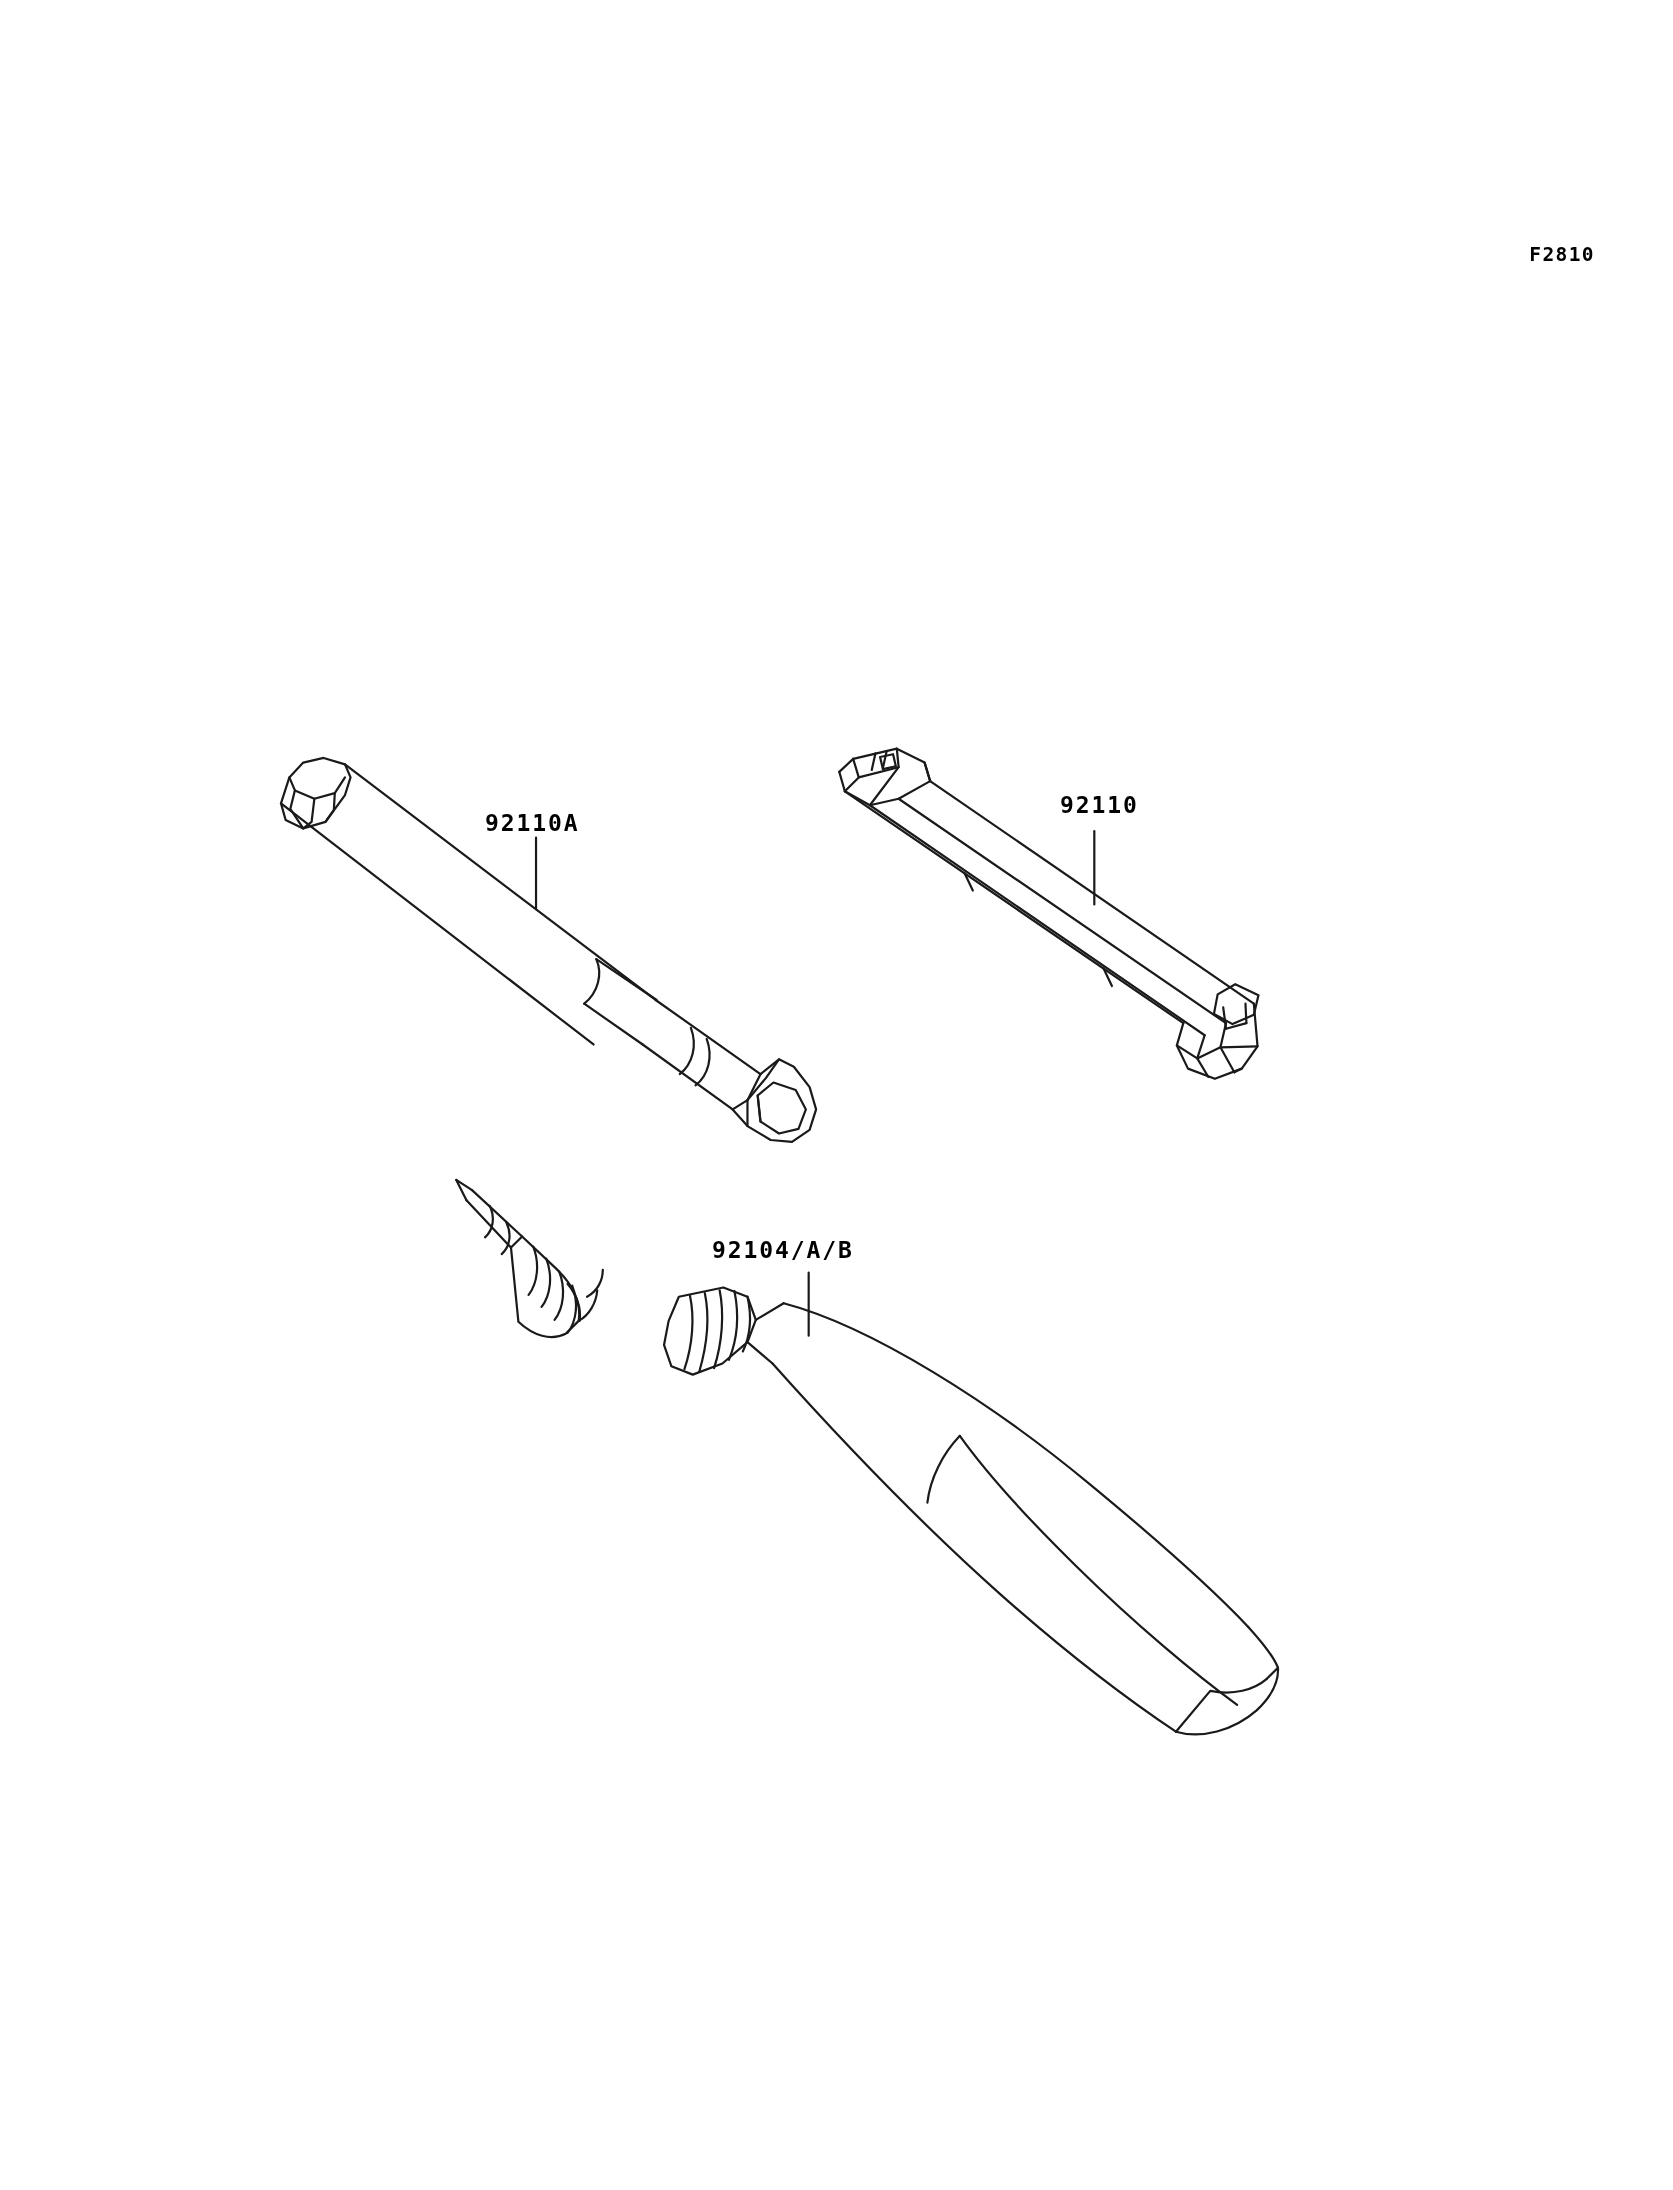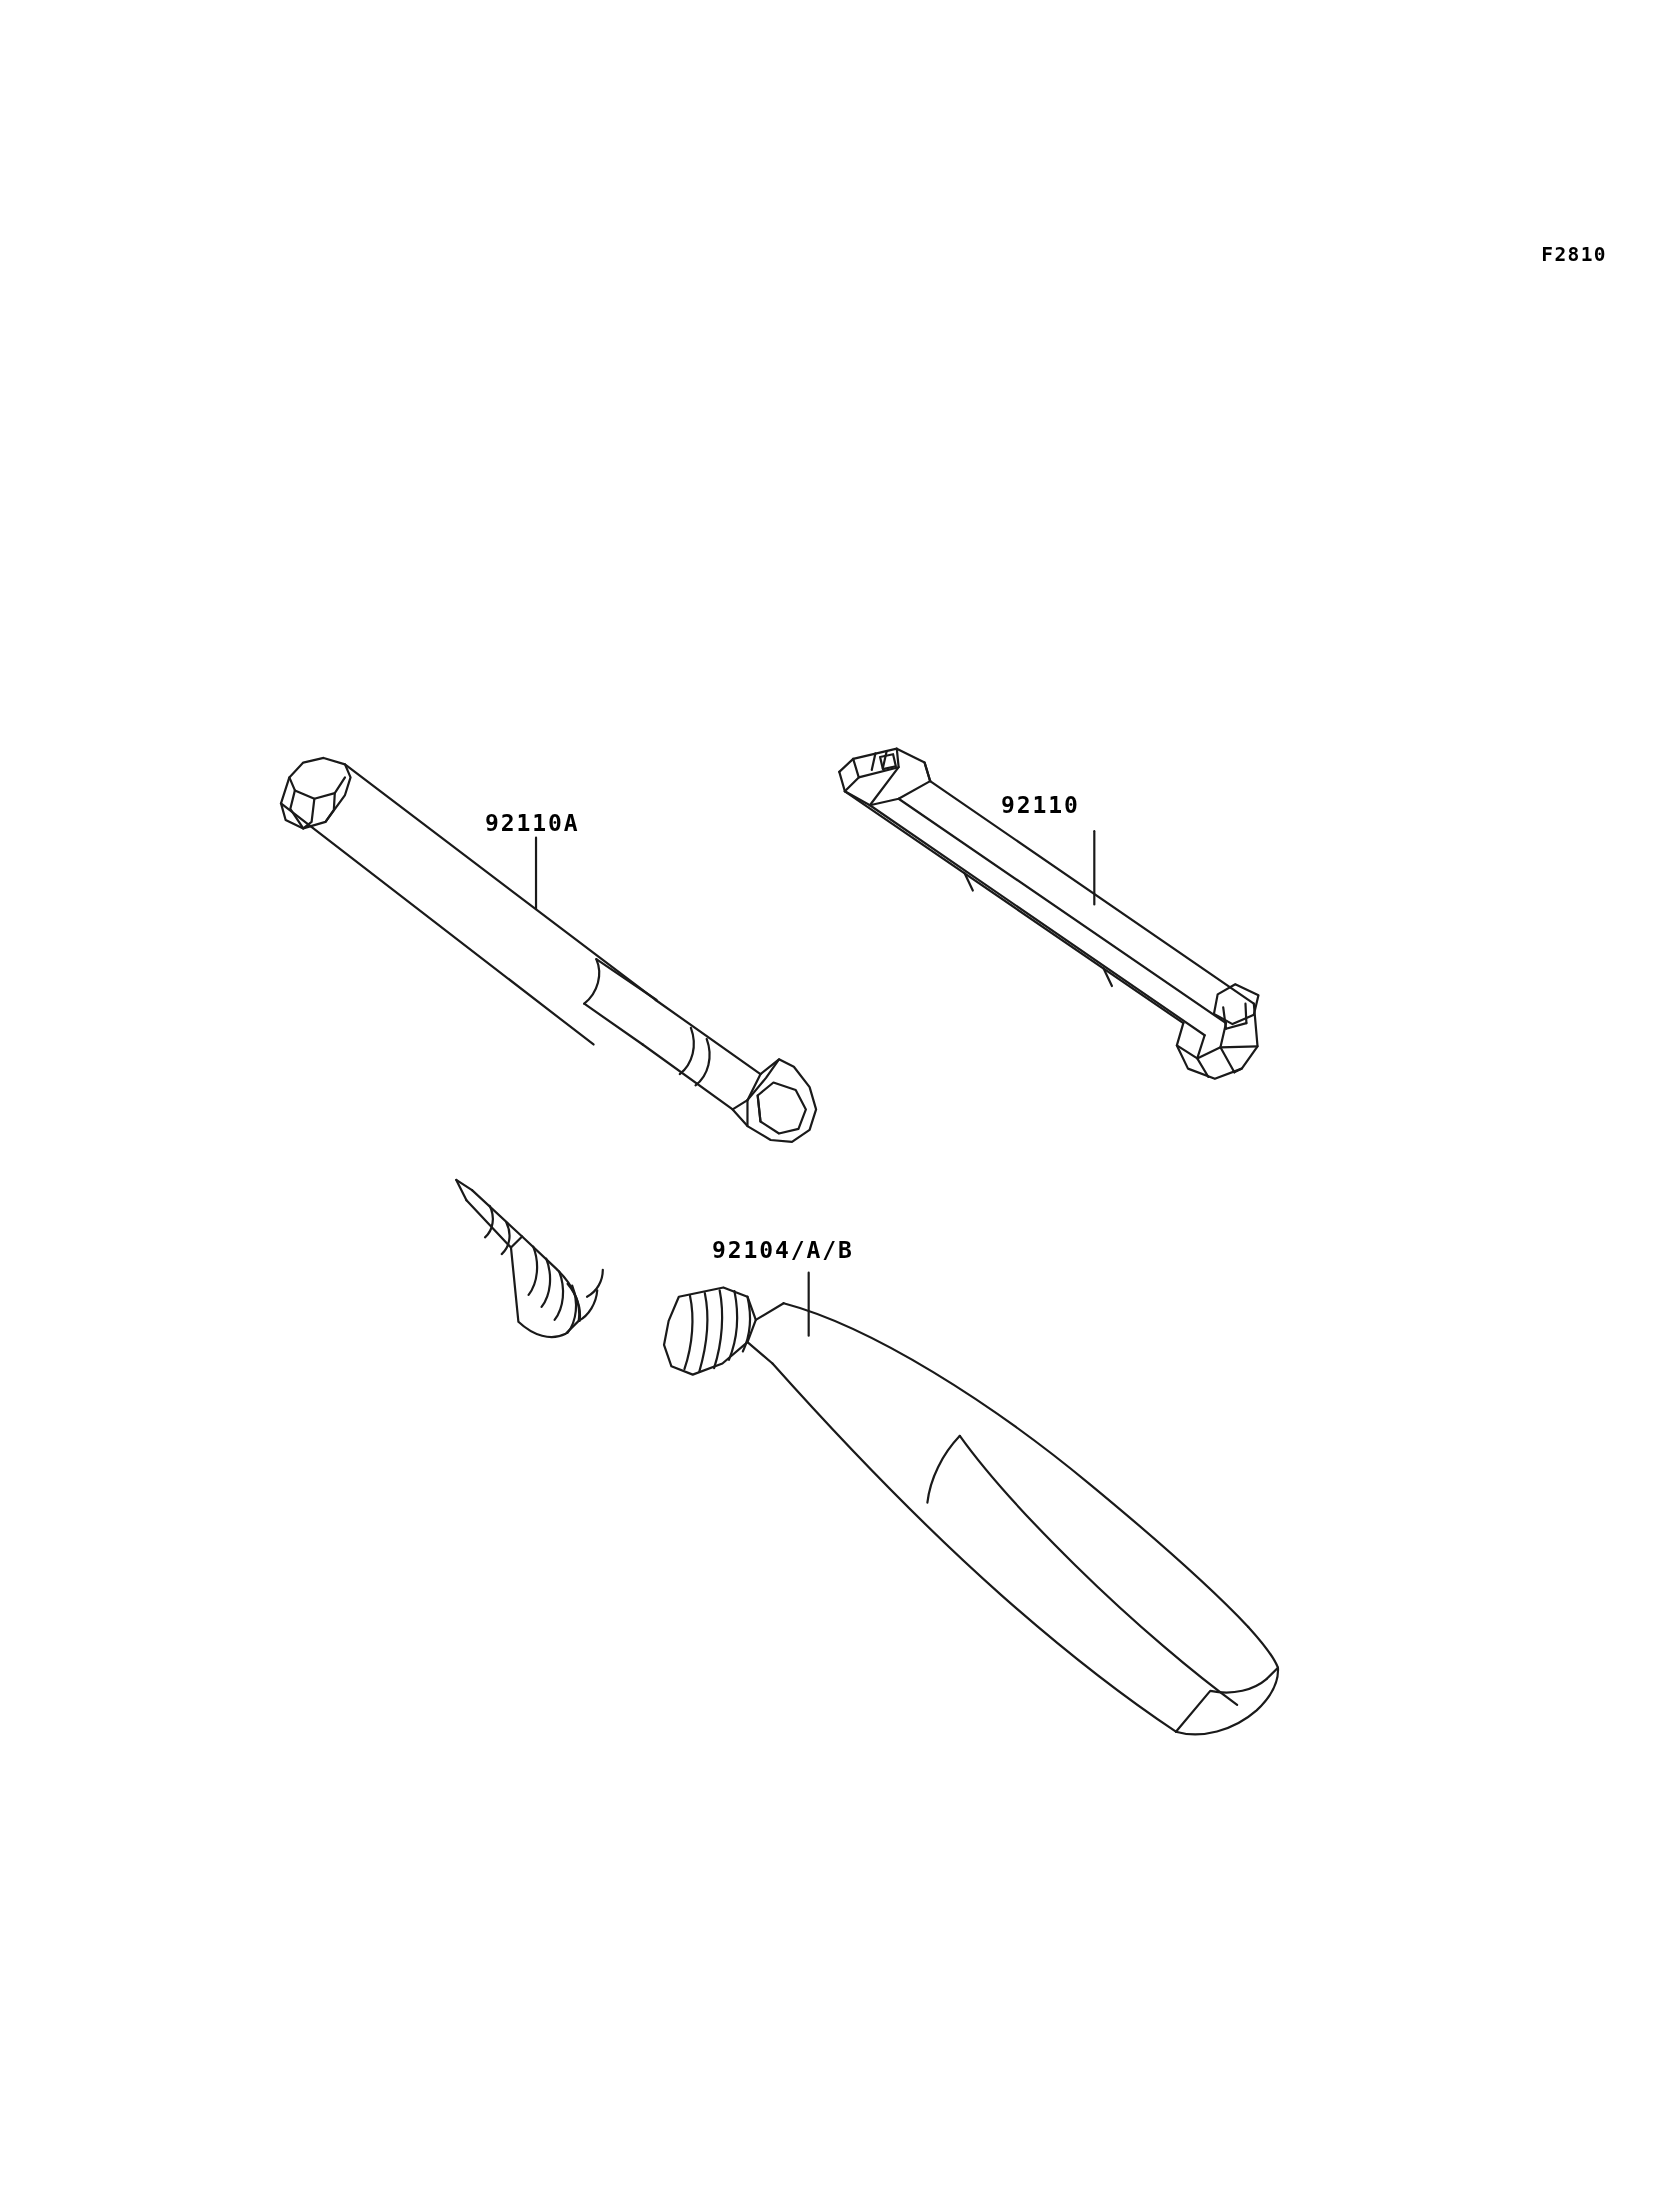--- a/index.html
+++ b/index.html
@@ -14,41 +14,41 @@
     font-family: "DejaVu Sans Mono", monospace;
     overflow: hidden;
   }
   .page {
     position: absolute;
     inset: 0;
     background: #ffffff;
   }
   .diagram-code {
     position: absolute;
-    right: 66px;
+    right: 78px;
     top: 243px;
     font-family: "DejaVu Sans Mono", monospace;
     font-size: 19.5px;
     font-weight: bold;
     letter-spacing: 1.4px;
     color: #000000;
     white-space: nowrap;
     margin-left: 32px;
   }
   .part-label {
     position: absolute;
     font-family: "DejaVu Sans Mono", monospace;
     font-size: 23px;
     font-weight: bold;
     letter-spacing: 1.9px;
     color: #000000;
     white-space: nowrap;
   }
   #label-92110A { left: 485px; top: 803px; margin-top: 7px; }
-  #label-92110  { left: 1001px; top: 792px; }
+  #label-92110  { left: 1060px; top: 792px; }
   #label-92104  { left: 712px; top: 1237px; }
 
   svg.art {
     position: absolute;
     left: 0;
     top: 0;
     width: 1673px;
     height: 2191px;
     pointer-events: none;
   }

